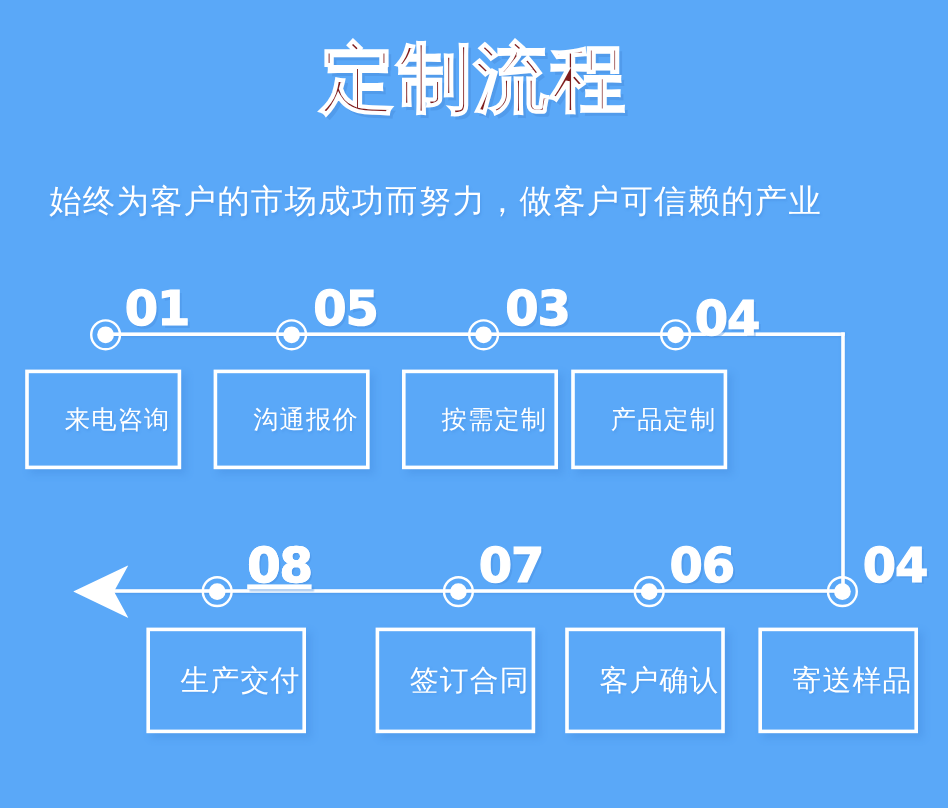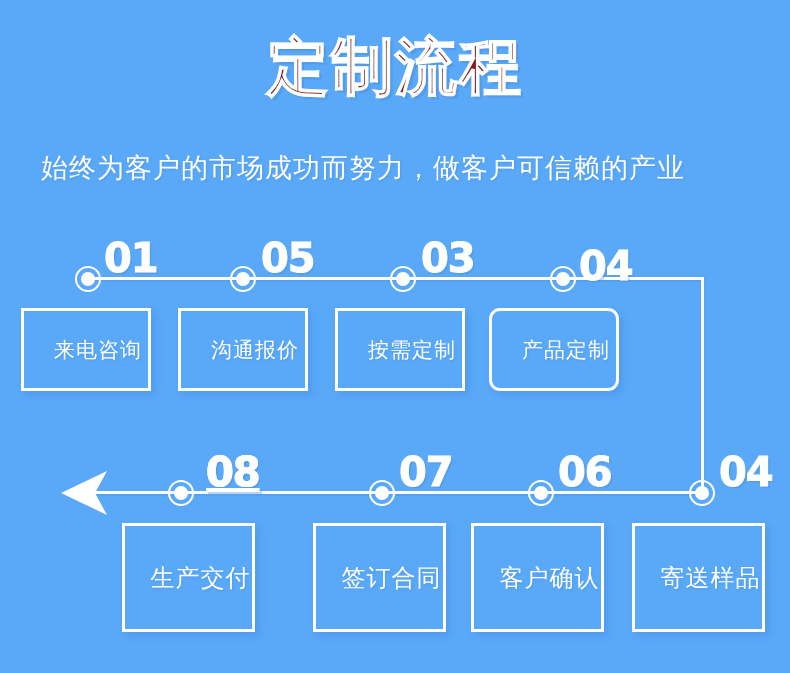--- a/index.html
+++ b/index.html
@@ -137,21 +137,21 @@
     padding-left: 24px;
   }
   .step-box.top {
     width: 130px;
     height: 83px;
     font-size: 21px;
     letter-spacing: 1px;
   }
   .step-box.bottom {
     width: 133px;
-    height: 109px;
+    height: 88px;
     font-size: 24px;
     letter-spacing: 1px;
   }
 </style>
 </head>
 <body>
 
 <div id="stage">
 
   <div class="title">定制流程</div>
@@ -174,21 +174,21 @@
   <div class="node" style="left:563px; top:279px;"></div>
 
   <div class="step-num" style="left:104px; top:238px;">01</div>
   <div class="step-num" style="left:261px; top:238px;">05</div>
   <div class="step-num" style="left:421px; top:238px;">03</div>
   <div class="step-num" style="left:579px; top:246px;">04</div>
 
   <div class="step-box top" style="left:21px;  top:308px;">来电咨询</div>
   <div class="step-box top" style="left:178px; top:308px;">沟通报价</div>
   <div class="step-box top" style="left:335px; top:308px;">按需定制</div>
-  <div class="step-box top" style="left:489px; top:308px;border-radius:11px;">产品定制</div>
+  <div class="step-box top" style="left:476px; top:308px;">产品定制</div>
 
   <div class="node" style="left:702px; top:493px;"></div>
   <div class="node" style="left:541px; top:493px;"></div>
   <div class="node" style="left:382px; top:493px;"></div>
   <div class="node" style="left:181px; top:493px;"></div>
 
   <div class="step-num" style="left:719px; top:452px;">04</div>
   <div class="step-num" style="left:558px; top:452px;">06</div>
   <div class="step-num" style="left:399px; top:452px;">07</div>
   <div class="step-num" style="left:206px; top:452px;text-decoration:underline;">08</div>

